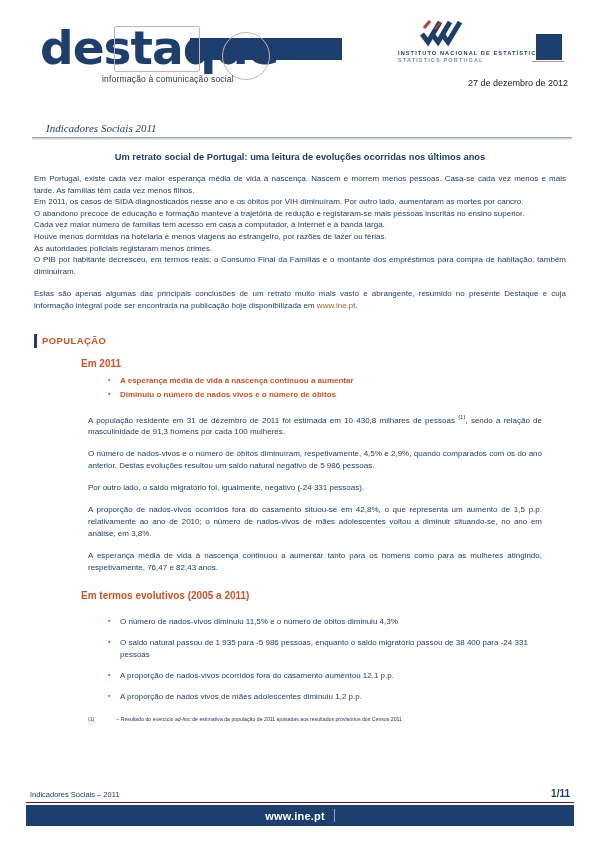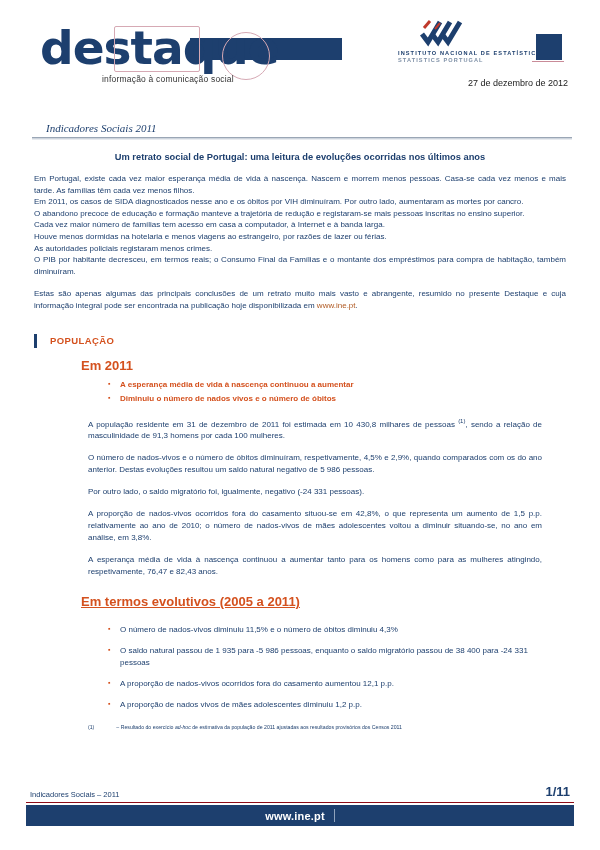--- a/index.html
+++ b/index.html
@@ -196,45 +196,43 @@
   }
   .intro .spacer { height: 11px; }
   .link { color: #b05a23; }
 
   
   .section-head {
     margin-top: 22px;
     padding-left: 8px;
     display: flex;
     align-items: center;
-    gap: 8px;
   }
   .section-bar {
     width: 3px;
     height: 14px;
     background: #1d3f6e;
     margin-right: 5px;
   }
   .section-title {
     font-size: 9.5px;
     font-weight: bold;
     color: #d4511e;
     letter-spacing: .4px;
   }
 
   .sub-head {
     margin-top: 10px;
     padding-left: 55px;
-    font-size: 13px;
+    font-size: 10px;
     font-weight: bold;
     color: #d4511e;
   }
   .sub-head.evol {
     margin-top: 16px;
-    text-decoration: underline;
   }
 
   ul.bullets {
     margin: 6px 0 0 0;
     padding: 0 28px 0 82px;
     list-style: none;
   }
   ul.bullets li {
     position: relative;
     font-size: 8px;
@@ -300,21 +298,21 @@
   }
   .footer-meta {
     display: flex;
     justify-content: space-between;
     align-items: flex-end;
     font-size: 7.5px;
     color: #1d3f6e;
     padding: 0 4px 3px 4px;
   }
   .footer-page {
-    font-size: 13px;
+    font-size: 10px;
     font-weight: bold;
     color: #1d3f6e;
   }
   .footer-rule {
     height: 1px;
     background: #8e0b16;
   }
   .footer-bar {
     margin-top: 2px;
     height: 21px;

